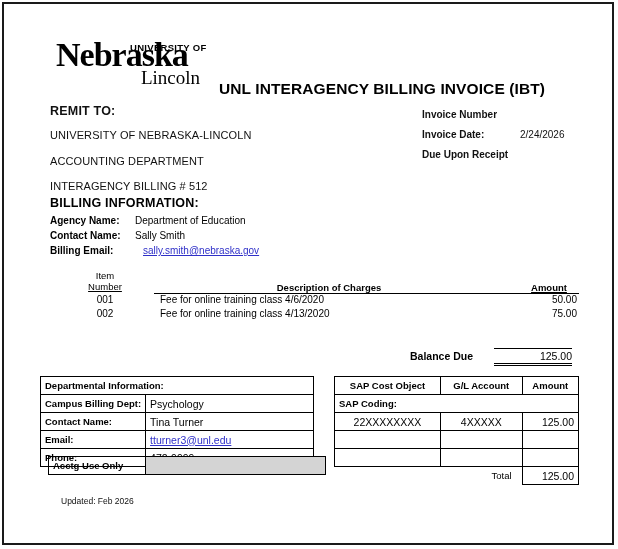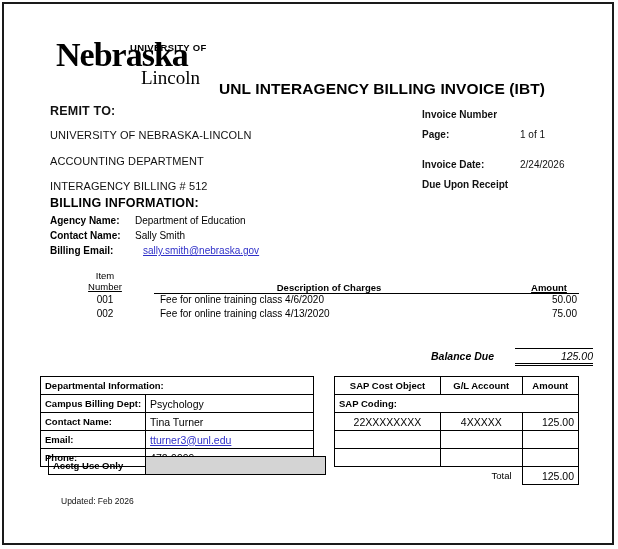--- a/index.html
+++ b/index.html
@@ -200,24 +200,23 @@
   .cr-amt {
     position: absolute;
     right: 2px; top: 0;
     width: 80px;
     text-align: right;
   }
 
   
   .balance {
     position: absolute;
-    left: 427px; top: 344px;
+    left: 406px; top: 344px;
     width: 162px;
     height: 20px;
-    font-style: italic;
   }
   .balance-label {
     position: absolute;
     left: 0; top: 2px;
     font-size: 10.5px;
     font-weight: bold;
   }
   .balance-box {
     position: absolute;
     right: 0; top: 0;
@@ -331,24 +330,20 @@
     <div class="remit-line">UNIVERSITY OF NEBRASKA-LINCOLN</div>
     <div class="remit-line">ACCOUNTING DEPARTMENT</div>
     <div class="remit-line">INTERAGENCY BILLING # 512</div>
   </div>
 
   <div class="meta">
     <div class="meta-row">
       <span>Invoice Number</span>
       <span class="meta-val"></span>
     </div>
-    <div class="meta-row gap">
-      <span>Page:</span>
-      <span class="meta-val">1 of 1</span>
-    </div>
     <div class="meta-row">
       <span>Invoice Date:</span>
       <span class="meta-val">2/24/2026</span>
     </div>
     <div class="meta-row">
       <span>Due Upon Receipt</span>
     </div>
   </div>
 
   <div class="billing">

